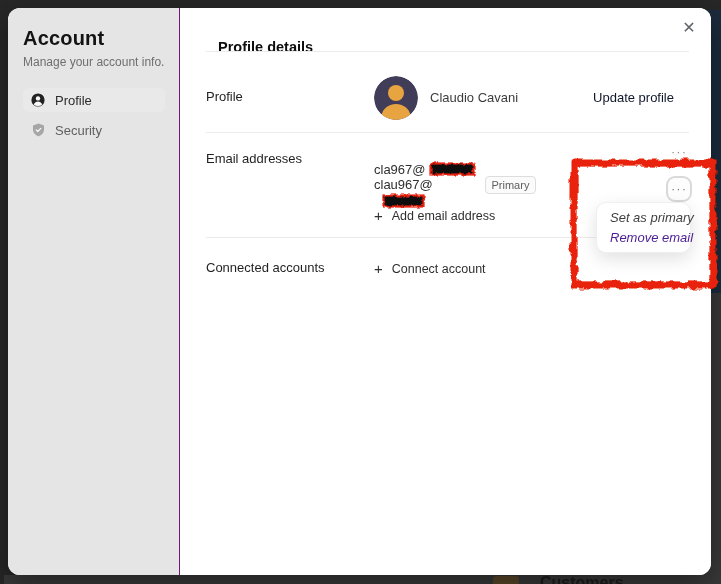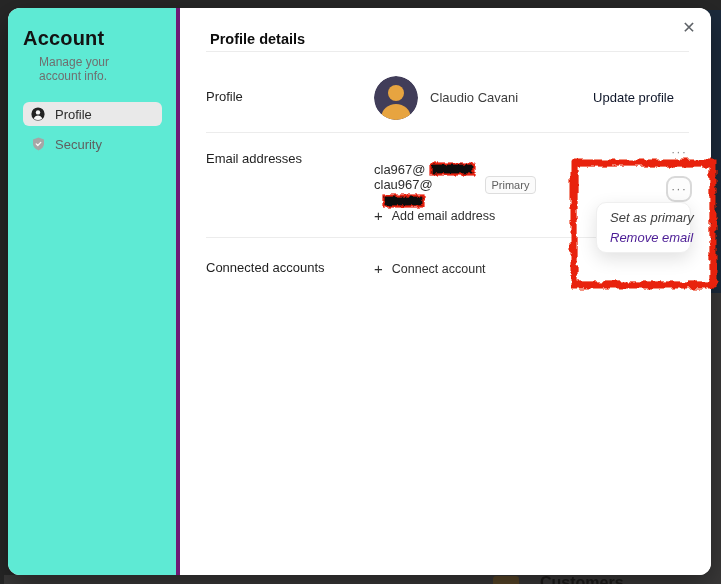--- a/index.html
+++ b/index.html
@@ -10,31 +10,31 @@
   .patch-navy{position:absolute;left:700px;top:10px;width:21px;height:283px;background:#1c2b3d;}
   .patch-gray{position:absolute;left:700px;top:293px;width:21px;height:291px;background:#3a3939;}
   .bottom-strip{position:absolute;left:4px;top:575px;width:717px;height:9px;background:#3a3939;overflow:hidden;}
   .cust-icon{position:absolute;left:489px;top:1px;width:26px;height:10px;background:#5a4729;border-radius:3px 3px 0 0;}
   .cust-label{position:absolute;left:536px;top:0;font-size:16px;font-weight:700;color:#1d1c1b;line-height:15px;}
 
   
   .modal{position:absolute;left:8px;top:8px;width:703px;height:567px;background:#ffffff;border-radius:12px;display:flex;overflow:hidden;box-shadow:0 10px 30px rgba(0,0,0,.4);}
 
   
-  .sidebar{width:172px;min-width:172px;background:#5eead4;border-right:4px solid #701a75;padding:18px 10px 0 15px;box-sizing:border-box;}
+  .sidebar{width:172px;min-width:172px;background:#e5e5e5;border-right:1px solid #701a75;padding:18px 10px 0 15px;box-sizing:border-box;}
   .sidebar h1{margin:0;font-size:20px;line-height:24px;font-weight:700;color:#131313;letter-spacing:.2px;}
-  .sidebar .subtitle{margin:5px 16px 0;font-size:12px;line-height:14px;color:#6f6f6f;}
+  .sidebar .subtitle{margin:5px 0 0;font-size:12px;line-height:14px;color:#6f6f6f;}
   .nav{margin-top:19px;display:flex;flex-direction:column;gap:6px;}
   .nav-item{display:flex;align-items:center;gap:10px;height:24px;padding:0 8px;margin-right:4px;border-radius:6px;font-size:13px;color:#5f5f5f;cursor:pointer;}
   .nav-item.active{background:#e9e9e9;color:#2c2c2c;}
   .nav-item .icon{display:flex;align-items:center;justify-content:center;width:14px;height:14px;}
 
   
   .main{position:relative;flex:1;background:#ffffff;}
-  .panel-title{position:absolute;left:26px;top:19px;margin:4px;font-size:14.5px;font-weight:700;color:#0d0d0d;}
+  .panel-title{position:absolute;left:26px;top:19px;margin:12px;font-size:14.5px;font-weight:700;color:#0d0d0d;}
   .close{position:absolute;right:11px;top:9px;width:22px;height:22px;border:0;background:transparent;color:#5f6368;font-size:16px;line-height:22px;text-align:center;padding:0;cursor:pointer;}
   .divider{position:absolute;left:26px;right:22px;height:1px;background:#ececec;}
   .d1{top:43px;} .d2{top:124px;} .d3{top:229px;}
   .row-label{position:absolute;left:26px;font-size:13px;color:#1f1f1f;}
   .lab1{top:81px;} .lab2{top:143px;} .lab3{top:252px;}
 
   .avatar{position:absolute;left:194px;top:68px;width:44px;height:44px;border-radius:50%;overflow:hidden;}
   .user-name{position:absolute;left:250px;top:82px;font-size:13px;color:#3c3c3c;}
   .action-link{position:absolute;right:35px;top:80px;border:0;background:transparent;padding:2px;font-size:13px;color:#0f172a;cursor:pointer;font-family:Liberation Sans, sans-serif;}
 

